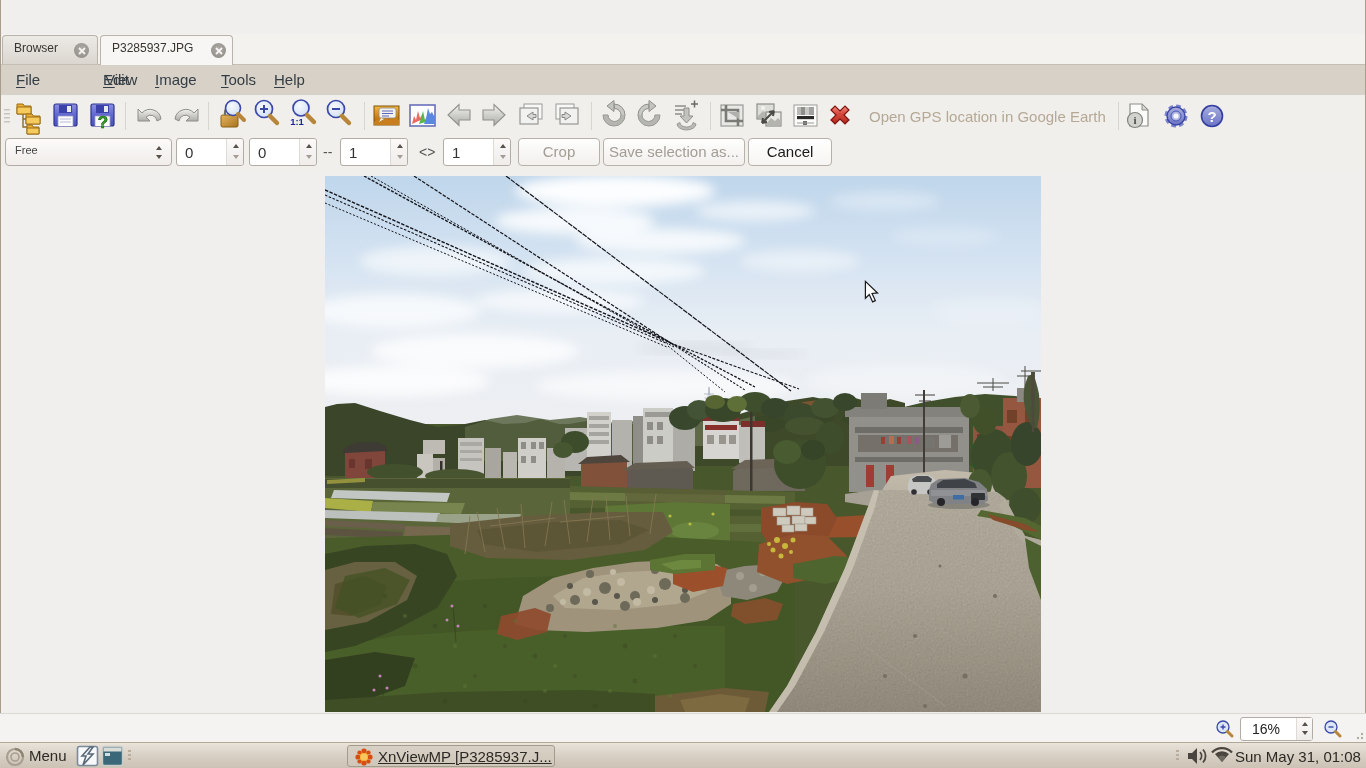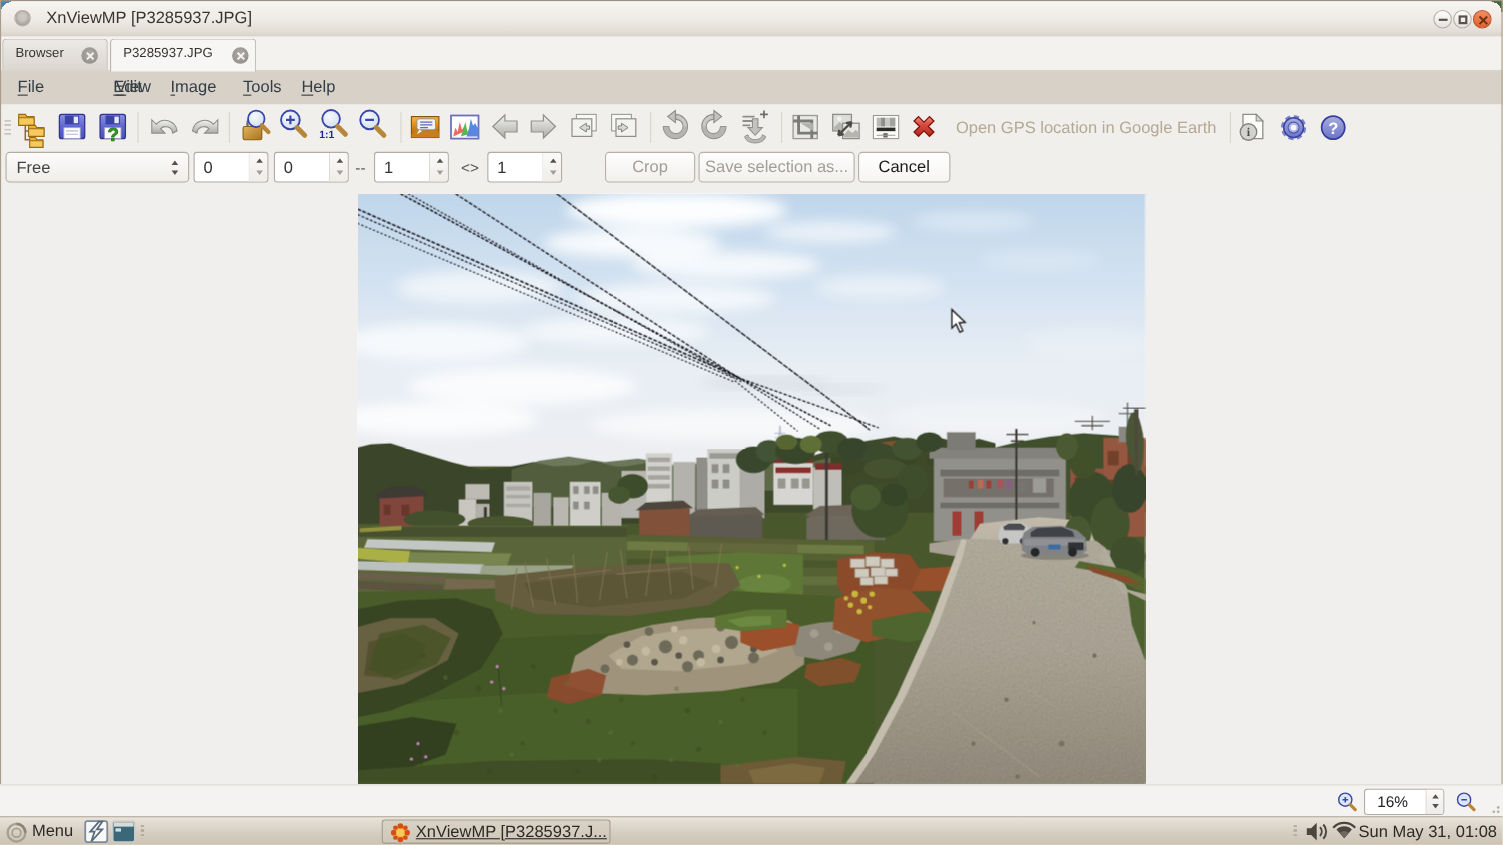--- a/index.html
+++ b/index.html
@@ -31,63 +31,46 @@
 .tabx svg { position:absolute; left:3.5px; top:3.5px; }
 #menubar { left:0; top:65px; width:1366px; height:30px; background:#d8d1c8; }
 .menuitem { position:absolute; top:6px; font-size:15px; color:#333d44; }
 .menuitem u { text-decoration-thickness:1px; text-underline-offset:2px; }
 #toolbar { left:0; top:95px; width:1366px; height:43px; background:#f1efec; }
 #gps-text { position:absolute; left:869px; top:13px; font-size:15px; color:#b5a894; }
 #grip { position:absolute; left:4px; top:13px; width:6px; height:16px;
   background:repeating-linear-gradient(#f1efec 0, #f1efec 1px, #c9c4bd 1px, #c9c4bd 2px, #f1efec 3px, #f1efec 4px); }
 #cropbar { left:0; top:138px; width:1366px; height:32px; background:#f1efec; }
 .combo { position:absolute; left:5px; top:0px; width:167px; height:28px; border:1px solid #b2aca4; border-radius:4px;
-  background:linear-gradient(#fcfbfa,#f0edea); font-size:15px; color:#444;padding-left:20px; }
+  background:linear-gradient(#fcfbfa,#f0edea); font-size:11px; color:#444;padding-left:20px; }
 .combo span { position:absolute; left:9px; top:5px; }
 .spin { position:absolute; top:0px; width:68px; height:28px; border:1px solid #b2aca4; border-radius:3px; background:#fff; font-size:15px; color:#333; }
 .spin span { position:absolute; left:8px; top:5px; }
 .spin .btns { position:absolute; right:0; top:0; width:17px; height:26px; border-left:1px solid #dedad4; background:linear-gradient(#fbfaf9,#efecea); border-radius:0 3px 3px 0;}
 .lab { position:absolute; top:6px; font-size:14px; color:#555; }
-.cbtn { position:absolute; top:0; height:28px; border:1px solid #b7b1a9; border-radius:4px; background:linear-gradient(#fefefe,#f2f0ed); font-size:15px; text-align:center;margin-left:32px; }
+.cbtn { position:absolute; top:0; height:28px; border:1px solid #b7b1a9; border-radius:4px; background:linear-gradient(#fefefe,#f2f0ed); font-size:15px; text-align:center; }
 .arr-up { position:absolute; width:0; height:0; border-left:3.5px solid transparent; border-right:3.5px solid transparent; border-bottom:4.5px solid #57514a; }
 .arr-dn { position:absolute; width:0; height:0; border-left:3.5px solid transparent; border-right:3.5px solid transparent; border-top:4.5px solid #57514a; }
 .arr-dn.dim { border-top-color:#a39d95; }
 #imagearea { left:0; top:170px; width:1366px; height:543px; background:#f0efee; }
 #photo { position:absolute; left:325px; top:6px; width:716px; height:536px; filter:saturate(0.93); }
 #statusbar { left:0; top:713px; width:1366px; height:29px; background:#f4f3f1; border-top:1px solid #dcd8d2; }
 #status-text { position:absolute; left:4px; top:7px; font-size:14px; color:#1a1a1a; }
 #zoombox { position:absolute; left:1240px; top:3px; width:73px; height:24px; border:1px solid #b2aca4; border-radius:3px; background:#fff; font-size:14px; color:#222; }
 #zoombox .btns { position:absolute; right:0; top:0; width:16px; height:22px; border-left:1px solid #dedad4; background:linear-gradient(#fbfaf9,#efecea); }
 #taskbar { left:0; top:742px; width:1366px; height:26px;
   background:linear-gradient(#e9e3da,#d6cec2 55%, #ccc3b5); border-top:1px solid #b2a898; }
 .taskbtn { position:absolute; top:2px; height:22px; border:1px solid #a59b8c; border-radius:3px;
   background:linear-gradient(#f2eee8,#e0d9cf); font-size:15px; color:#2d2a26; }
 #menu-text { position:absolute; left:29px; top:4px; font-size:15px; color:#2d2a26; }
 #clock { position:absolute; left:1235px; top:5px; font-size:15px; color:#2d2a26; }
 </style>
 </head>
 <body>
 <div id="screen">
-  <div id="titlebar" class="abs">
-    <div id="tl-corner" class="abs corner"></div>
-    <div id="tr-corner" class="abs corner"></div>
-    <div id="app-icon" class="abs"></div>
-    <div id="title-text" class="abs">XnViewMP [P3285937.JPG]</div>
-    <div id="btn-min" class="abs winbtn">
-        <div></div>
-      </div>
-    <div id="btn-max" class="abs winbtn">
-        <div></div>
-      </div>
-    <div id="btn-close" class="abs winbtn">
-        <svg width="11" height="11">
-          <path d="M2 2 L9 9 M9 2 L2 9" stroke="#6b3110" stroke-width="1.7"></path>
-        </svg>
-      </div>
-  </div>
   <div id="tabbar" class="abs">
     <div id="tab1" class="abs tab">
         <span>Browser</span>
         <div class="tabx" style="left:71px;">
           <svg width="8" height="8">
             <path d="M1 1 L7 7 M7 1 L1 7" stroke="#f4f2ef" stroke-width="1.8"></path>
           </svg>
         </div>
       </div>
     <div id="tab2" class="abs tab">

